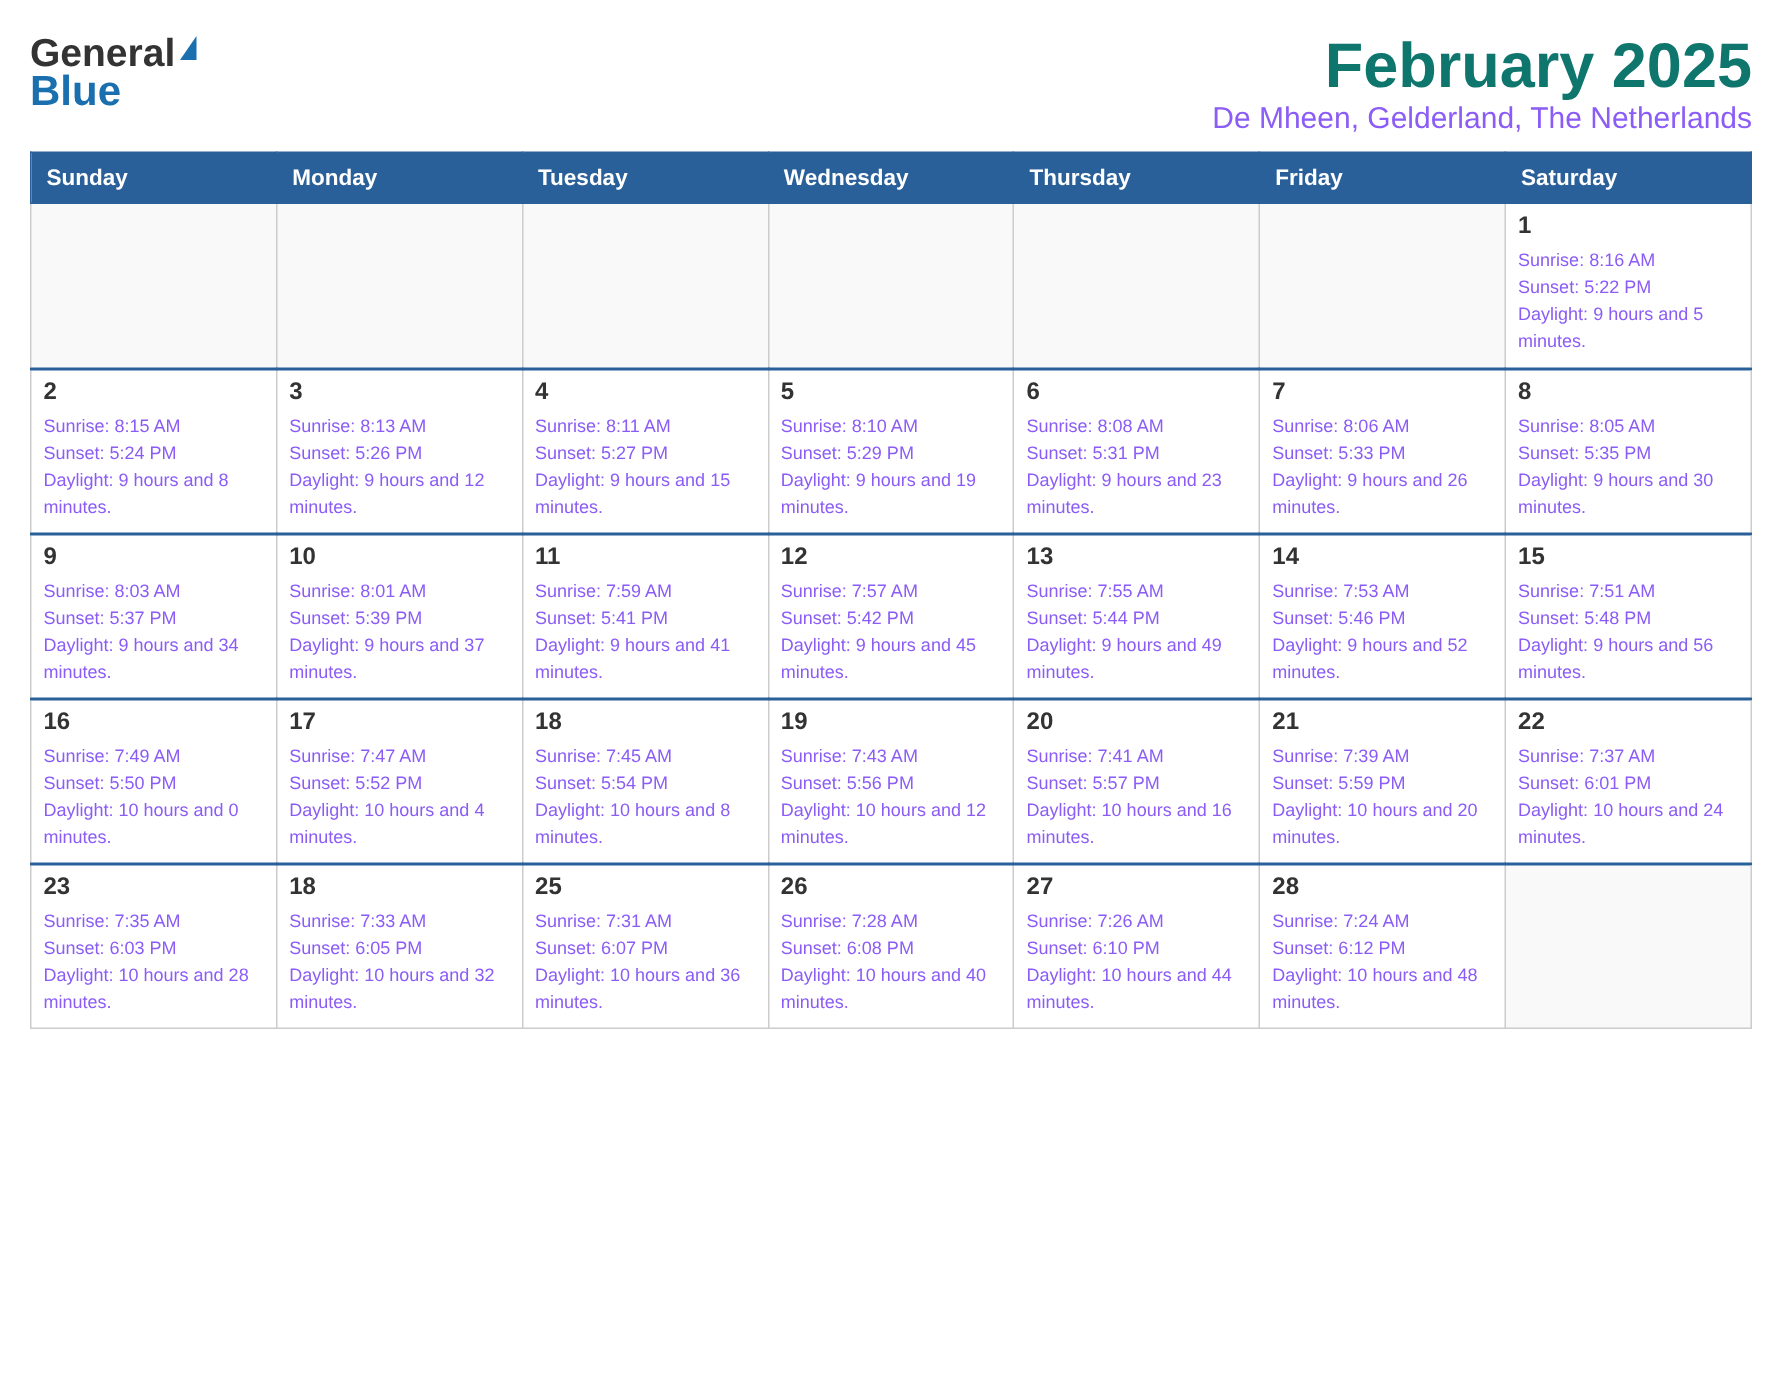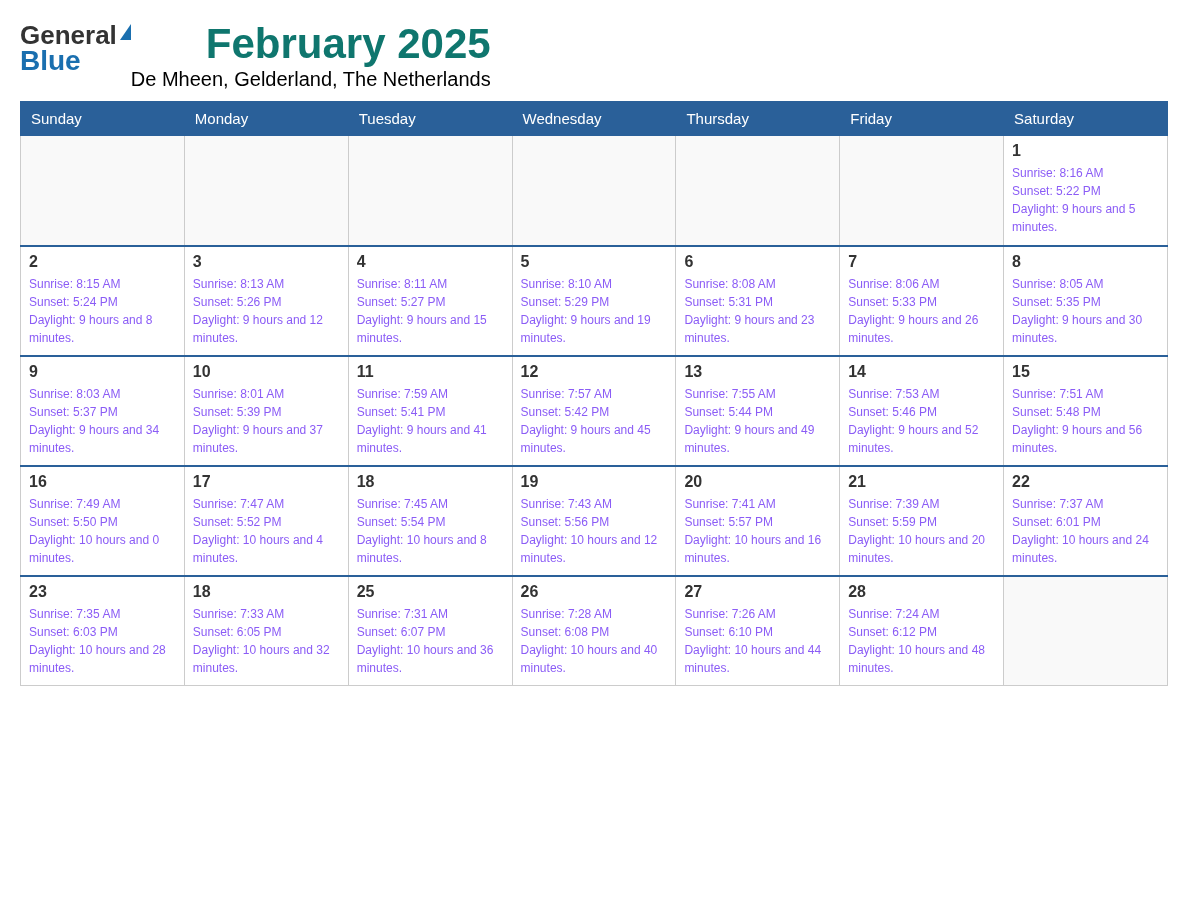--- a/index.html
+++ b/index.html
@@ -1,23 +1,23 @@
 <!DOCTYPE html>
 <html><head>
   <meta charset="utf-8">
   <style>
     * { box-sizing: border-box; margin: 0; padding: 0; }
     body { font-family: Arial, sans-serif; background: #fff; padding: 20px; }
-    .header { display: flex; justify-content: flex-start; align-items: flex-start; margin-bottom: 10px; }
+    .header { display: flex; justify-content: space-between; align-items: flex-start; margin-bottom: 10px; }
     .logo { display: flex; flex-direction: column; }
     .title-block { text-align: right; }
     .title-block h1 { font-size: 42px; font-weight: bold; color: #0f766e; }
-    .title-block h2 { font-size: 20px; font-weight: normal; color: #000000; }
+    .title-block h2 { font-size: 20px; font-weight: normal; color: #8b5cf6; }
     .calendar { width: 100%; border-collapse: collapse; border: 1px solid #aaa; }
-    .calendar th { background-color: #2a6099; color: #fff; padding: 8px 10px; text-align: left; font-size: 15px; font-weight: normal; border: 1px solid #2a6099; }
+    .calendar th { background-color: #2a6099; color: #fff; padding: 8px 10px; text-align: left; font-size: 15px; font-weight: bold; border: 1px solid #2a6099; }
     .calendar td { vertical-align: top; padding: 6px 8px; border: 1px solid #ccc; width: 14.28%; min-height: 100px; }
     .day-num { font-size: 16px; font-weight: bold; color: #333; display: block; margin-bottom: 4px; }
     .day-info { font-size: 12px; color: #8b5cf6; line-height: 1.5; }
     .row-top { border-top: 2px solid #2a6099; }
     .empty-cell { background: #f9f9f9; }
     td { height: 110px; }
   </style>
 </head>
 <body>
 

